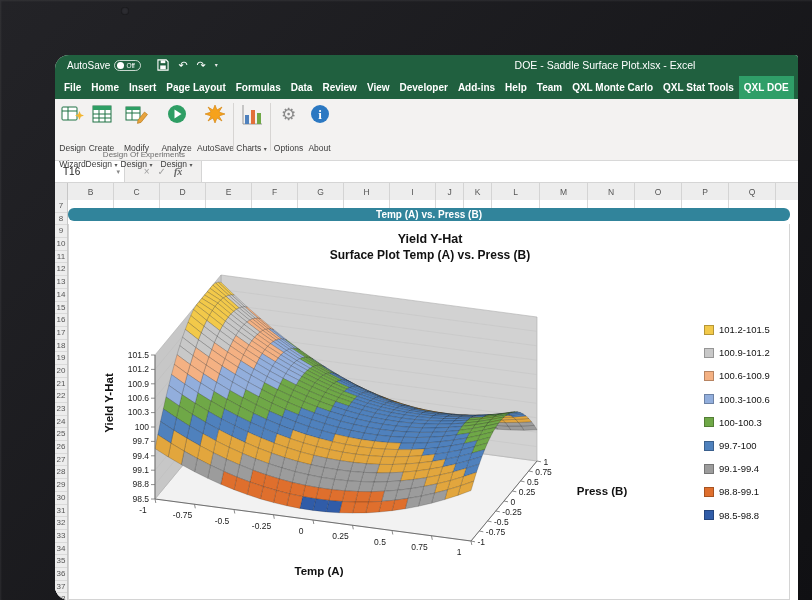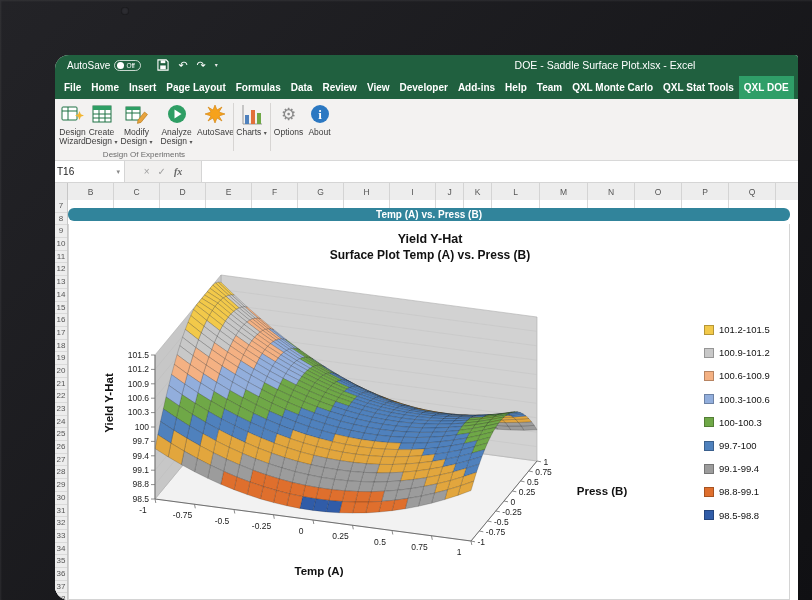--- a/index.html
+++ b/index.html
@@ -24,28 +24,28 @@
   .wintitle{position:absolute;left:550px;top:0;transform:translateX(-50%);line-height:21px;
     font-size:10.5px;color:#fff;white-space:nowrap;}
   
   .tabs{height:23px;background:#20603F;display:flex;align-items:stretch;padding-left:4px;}
   .rtab{color:#fff;font-size:10px;line-height:23px;padding:0 5px;white-space:nowrap;font-weight:bold;}
   .rtab.active{background:#2F9E68;}
   
   .ribbon{position:relative;height:61px;background:#F3F2F1;border-bottom:1px solid #D8D8D8;}
   .rbtn{position:absolute;top:2px;width:35px;text-align:center;}
   .ric{height:27px;display:flex;align-items:center;justify-content:center;}
-  .rlb{font-size:8.5px;line-height:9px;color:#3b3b3b;}
+  .rlb{font-size:8.5px;line-height:16px;color:#3b3b3b;margin-top:12px;}
   .cf{font-size:6px;color:#555;}
   .gsep{position:absolute;top:4px;height:48px;width:1px;background:#D7D5D3;}
   .grouplabel{position:absolute;left:0;width:178px;bottom:1px;font-size:8px;color:#6b6b6b;text-align:center;}
   
   .fbar{height:21px;background:#F1F0EF;display:flex;align-items:stretch;border-bottom:1px solid #D5D5D5;}
   .namebox{width:70px;background:#fff;border-right:1px solid #D5D5D5;display:flex;align-items:center;
-    padding-left:2px;box-sizing:border-box;font-size:10px;color:#222;}
+    padding-left:8px;box-sizing:border-box;font-size:10px;color:#222;}
   .nbcaret{margin-left:auto;padding-right:4px;font-size:7px;color:#888;}
   .fsyms{width:76px;display:flex;align-items:center;justify-content:center;gap:8px;
     border-right:1px solid #D5D5D5;color:#a0a0a0;font-size:10px;}
   .fx{font-family:"Liberation Serif",serif;font-style:italic;font-weight:bold;color:#666;}
   .finput{flex:1;background:#fff;}
   
   .cheads{position:relative;height:19px;background:#EDEDED;border-bottom:1px solid #C6C6C6;}
   .corner{position:absolute;left:0;top:0;width:13px;height:100%;background:#E8E8E8;
     border-right:1px solid #C6C6C6;box-sizing:border-box;}
   .chead{position:absolute;top:0;height:100%;line-height:19px;font-size:8.5px;color:#555;

